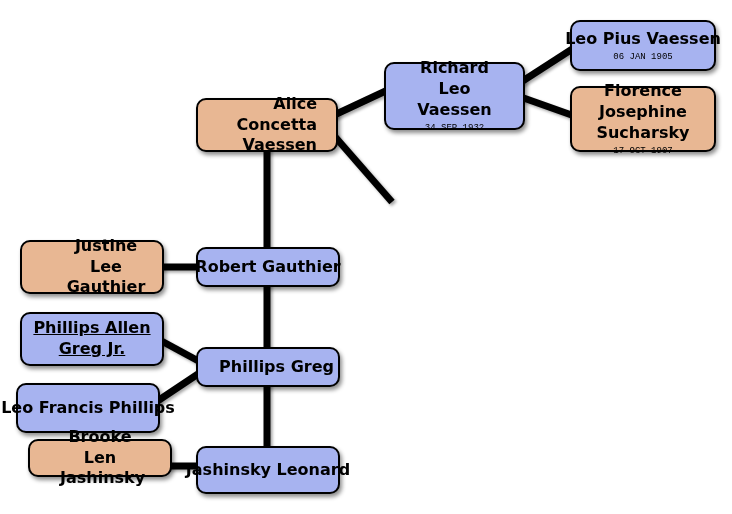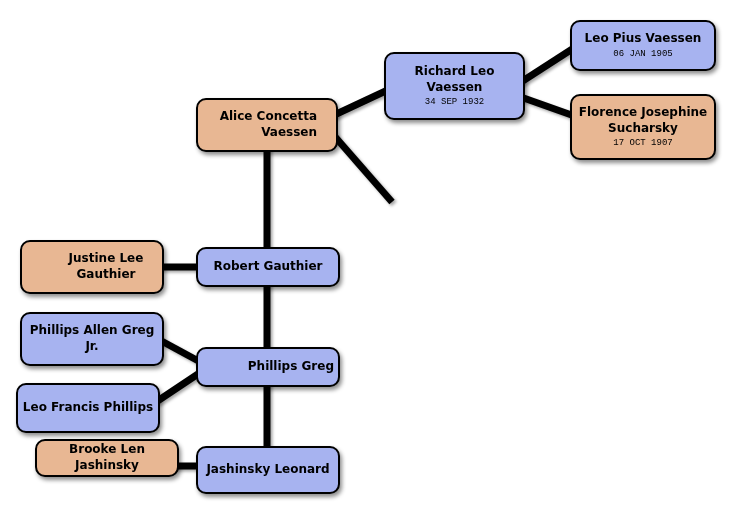--- a/index.html
+++ b/index.html
@@ -33,21 +33,21 @@
     justify-content: center;
     text-align: center;
     padding: 2px 4px;
     box-shadow: 2px 3px 4px rgba(0,0,0,0.45);
     cursor: pointer;
   }
   .node-blue { background: #a7b3f0; }
   .node-tan  { background: #e8b793; }
   .node-name {
     font-weight: bold;
-    font-size: 12px;
+    font-size: 16px;
     line-height: 1.3;
     color: #000000;
   }
   .node-date {
     font-size: 9px;
     line-height: 1.2;
     margin-top: 2px;
     color: #000000;
     white-space: nowrap;
     font-family: Liberation Mono, monospace;
@@ -69,56 +69,56 @@
     <line x1="156" y1="338" x2="204" y2="364"></line>
     <line x1="156" y1="402" x2="204" y2="370"></line>
     <line x1="156" y1="466" x2="204" y2="466"></line>
   </svg>
 
   <div class="node node-blue" style="left:570px; top:20px; width:146px; height:51px;">
     <div class="node-name nowrap">Leo Pius Vaessen</div>
     <div class="node-date">06 JAN 1905</div>
   </div>
 
-  <div class="node node-tan" style="left:570px; top:94px; width:146px; height:66px;">
+  <div class="node node-tan" style="left:570px; top:86px; width:146px; height:66px;">
     <div class="node-name" style="max-width:135px;">Florence Josephine Sucharsky</div>
     <div class="node-date">17 OCT 1907</div>
   </div>
 
-  <div class="node node-blue" style="left:384px; top:52px; width:141px; height:68px;">
+  <div class="node node-blue" style="left:384px; top:62px; width:141px; height:68px;">
     <div class="node-name" style="max-width:85px;">Richard Leo Vaessen</div>
     <div class="node-date">34 SEP 1932</div>
   </div>
 
   <div class="node node-tan" style="left:196px; top:98px; width:142px; height:54px;">
     <div class="node-name" style="max-width:100px;text-align:right;">Alice Concetta Vaessen</div>
   </div>
 
 
   <div class="node node-tan" style="left:20px; top:240px; width:144px; height:54px;padding-left:32px;">
     <div class="node-name" style="max-width:85px;">Justine Lee Gauthier</div>
   </div>
 
   <div class="node node-blue" style="left:196px; top:247px; width:144px; height:40px;">
     <div class="node-name nowrap">Robert Gauthier</div>
   </div>
 
   <div class="node node-blue" style="left:20px; top:312px; width:144px; height:54px;">
-    <div class="node-name" style="max-width:132px;">Phillips Allen Greg Jr.</div>
+    <div class="node-name" style="max-width:132px;text-decoration:underline;">Phillips Allen Greg Jr.</div>
   </div>
 
   <div class="node node-blue" style="left:16px; top:383px; width:144px; height:50px;">
     <div class="node-name nowrap">Leo Francis Phillips</div>
   </div>
 
   <div class="node node-blue" style="left:196px; top:347px; width:144px; height:40px;align-items:flex-end;">
     <div class="node-name nowrap">Phillips Greg</div>
   </div>
 
-  <div class="node node-tan" style="left:35px; top:439px; width:144px; height:38px;">
+  <div class="node node-tan" style="left:28px; top:439px; width:144px; height:38px;">
     <div class="node-name" style="max-width:80px;">Brooke Len Jashinsky</div>
   </div>
 
   <div class="node node-blue" style="left:196px; top:446px; width:144px; height:48px;">
     <div class="node-name nowrap">Jashinsky Leonard</div>
   </div>
 
 </div>
 
 </body></html>

